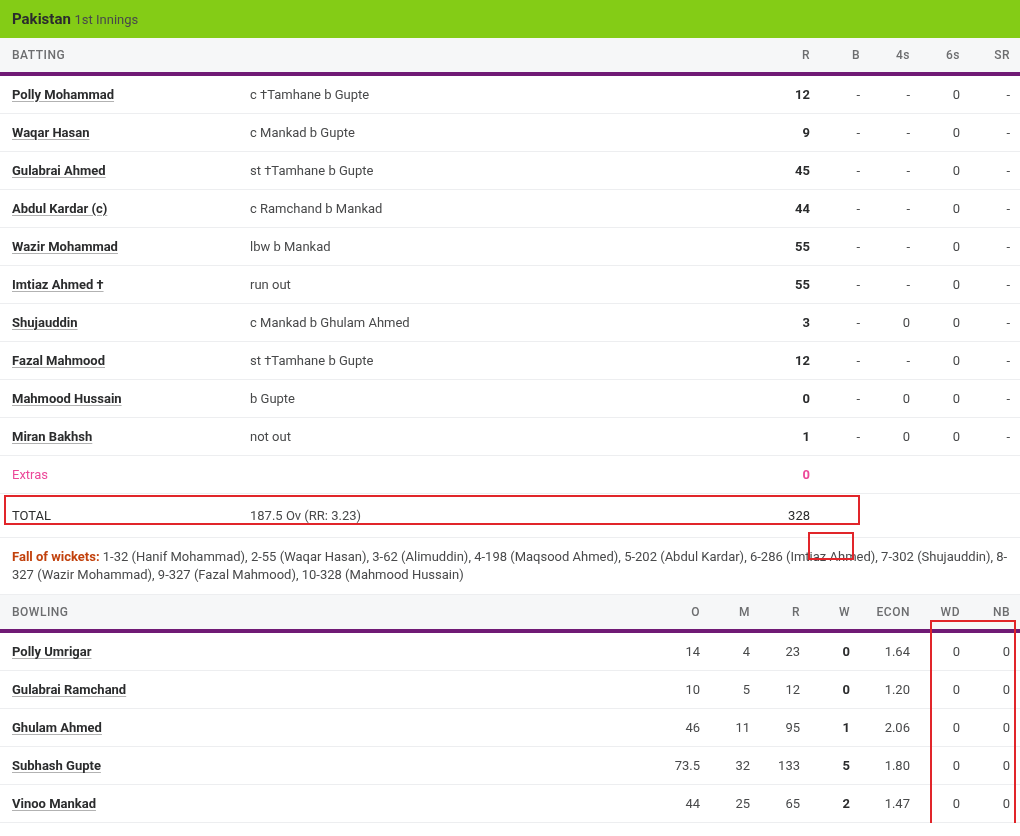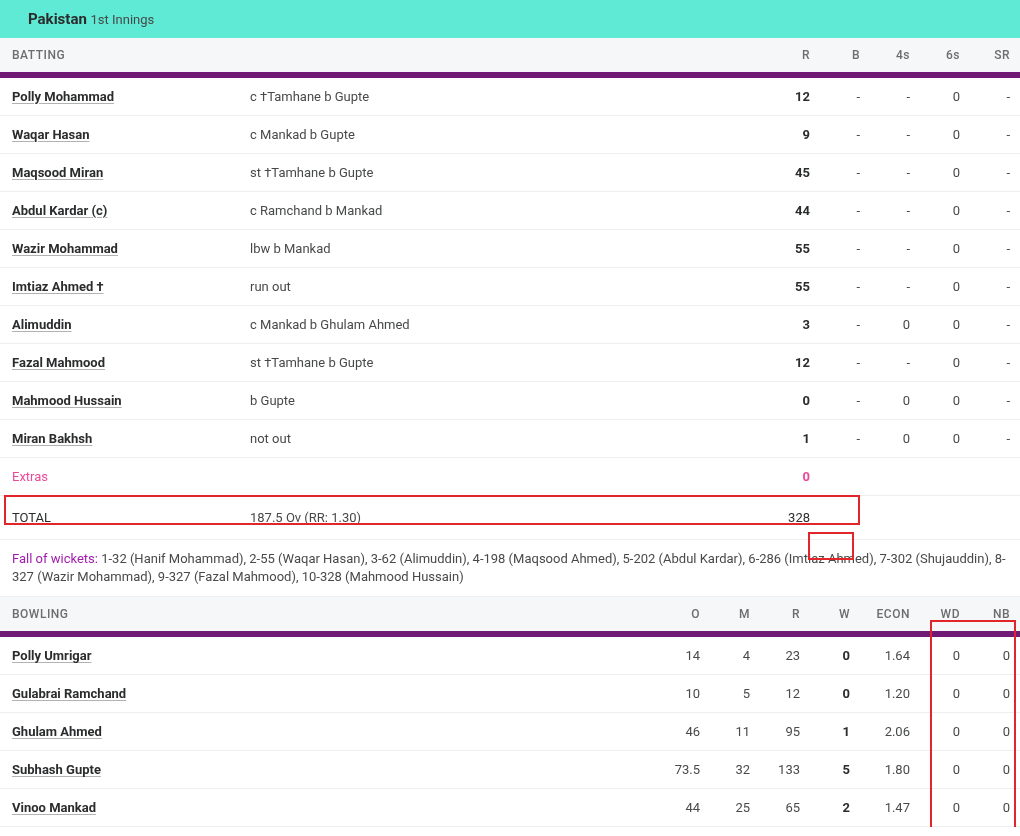--- a/index.html
+++ b/index.html
@@ -3,36 +3,36 @@
 <meta charset="utf-8">
 <style>
   * { margin: 0; padding: 0; box-sizing: border-box; }
   body {
     font-family: -apple-system, BlinkMacSystemFont, "Segoe UI", Roboto, Helvetica, Arial, sans-serif;
     background: #fff;
     color: #2b2c2d;
     width: 1020px;
   }
   .innings-header {
-    background: #5eead4;
-    padding: 10px 28px;
+    background: #84cc16;
+    padding: 10px 12px;
     font-size: 15px;
   }
   .team-name { font-weight: 700; color: #2b2c2d; }
   .innings-label { font-weight: 400; color: #48494a; font-size: 13px; }
   table { width: 100%; border-collapse: collapse; }
   thead th {
     background: #f6f7f8;
     color: #6c6d6f;
     font-weight: 500;
     font-size: 12px;
     letter-spacing: 0.5px;
     text-align: right;
     padding: 10px 10px;
-    border-bottom: 6px solid #701a75;
+    border-bottom: 4px solid #701a75;
   }
   thead th:first-child { text-align: left; padding-left: 12px; }
   tbody td {
     font-size: 13px;
     color: #48494a;
     padding: 11px 10px;
     border-bottom: 1px solid #edeef0;
     text-align: right;
     white-space: nowrap;
   }
@@ -55,21 +55,21 @@
     padding: 14px 10px;
   }
   .total-row td.dismissal { font-weight: 400; color: #48494a; font-size: 13px; }
   .fow {
     font-size: 13px;
     color: #48494a;
     padding: 10px 12px;
     border-bottom: 1px solid #edeef0;
     line-height: 1.4;
   }
-  .fow-label { font-weight: 400; color: #a21caf; }
+  .fow-label { font-weight: 700; color: #c2410c; }
   .highlight-box {
     border: 2px solid #e1252a;
     position: absolute;
     pointer-events: none;
   }
   .wrap { position: relative; }
   .col-name { width: 240px; }
   .col-dismissal { width: auto; }
   .col-n { width: 50px; }
 
@@ -112,21 +112,21 @@
         <tr>
           <td><a class="player-name">Waqar Hasan</a></td>
           <td class="dismissal">c Mankad b Gupte</td>
           <td class="runs">9</td>
           <td>-</td>
           <td>-</td>
           <td>0</td>
           <td>-</td>
         </tr>
         <tr>
-          <td><a class="player-name">Maqsood Miran</a></td>
+          <td><a class="player-name">Gulabrai Ahmed</a></td>
           <td class="dismissal">st †Tamhane b Gupte</td>
           <td class="runs">45</td>
           <td>-</td>
           <td>-</td>
           <td>0</td>
           <td>-</td>
         </tr>
         <tr>
           <td><a class="player-name">Abdul Kardar (c)</a></td>
           <td class="dismissal">c Ramchand b Mankad</td>
@@ -148,21 +148,21 @@
         <tr>
           <td><a class="player-name">Imtiaz Ahmed †</a></td>
           <td class="dismissal">run out</td>
           <td class="runs">55</td>
           <td>-</td>
           <td>-</td>
           <td>0</td>
           <td>-</td>
         </tr>
         <tr>
-          <td><a class="player-name">Alimuddin</a></td>
+          <td><a class="player-name">Shujauddin</a></td>
           <td class="dismissal">c Mankad b Ghulam Ahmed</td>
           <td class="runs">3</td>
           <td>-</td>
           <td>0</td>
           <td>0</td>
           <td>-</td>
         </tr>
         <tr>
           <td><a class="player-name">Fazal Mahmood</a></td>
           <td class="dismissal">st †Tamhane b Gupte</td>
@@ -194,21 +194,21 @@
           <td>Extras</td>
           <td class="dismissal"></td>
           <td class="runs">0</td>
           <td></td>
           <td></td>
           <td></td>
           <td></td>
         </tr>
         <tr class="total-row">
           <td>TOTAL</td>
-          <td class="dismissal">187.5 Ov (RR: 1.30)</td>
+          <td class="dismissal">187.5 Ov (RR: 3.23)</td>
           <td class="runs">328</td>
           <td></td>
           <td></td>
           <td></td>
           <td></td>
         </tr>
       </tbody>
   </table>
 
   <div class="fow">

